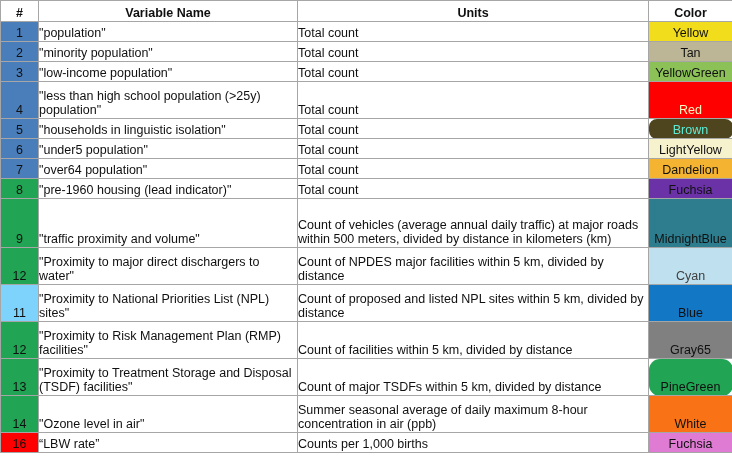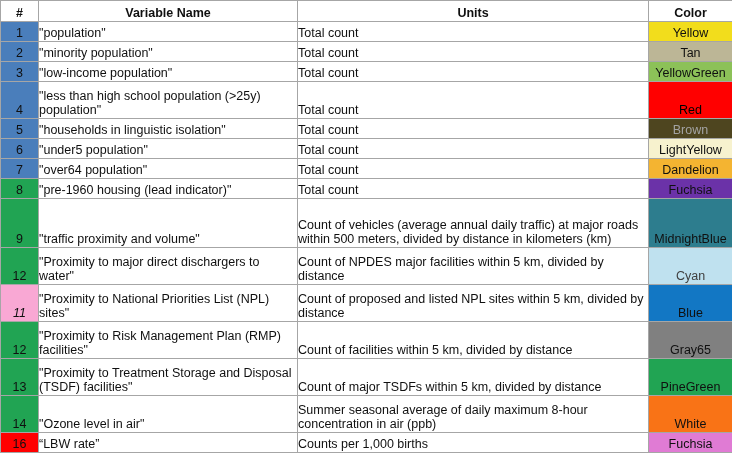--- a/index.html
+++ b/index.html
@@ -107,27 +107,27 @@
       <tr class="r-norm">
         <td class="num vbot" style="background: rgb(74, 126, 187);">3</td>
         <td class="var vtop">"low-income population"</td>
         <td class="units">Total count</td>
         <td class="colorcell" style="background: rgb(140, 193, 88); color: rgb(16, 16, 16);">YellowGreen</td>
       </tr>
       <tr class="r-tall-2">
         <td class="num vbot" style="background: rgb(74, 126, 187);">4</td>
         <td class="var vtop">"less than high school population (&gt;25y) population"</td>
         <td class="units">Total count</td>
-        <td class="colorcell" style="background: rgb(255, 0, 0); color: #000000;">Red</td>
+        <td class="colorcell" style="background: rgb(255, 0, 0); color: #fef9c3;">Red</td>
       </tr>
       <tr class="r-norm">
         <td class="num vbot" style="background: rgb(74, 126, 187);">5</td>
         <td class="var vtop">"households in linguistic isolation"</td>
         <td class="units">Total count</td>
-        <td class="colorcell" style="background: rgb(78, 69, 31); color: #a3a3a3;">Brown</td>
+        <td class="colorcell" style="background: rgb(78, 69, 31); color: #5eead4; border-radius: 8px;">Brown</td>
       </tr>
       <tr class="r-norm">
         <td class="num vbot" style="background: rgb(74, 126, 187);">6</td>
         <td class="var vtop">"under5 population"</td>
         <td class="units">Total count</td>
         <td class="colorcell" style="background: rgb(247, 242, 206); color: rgb(16, 16, 16); margin-top: 29px;">LightYellow</td>
       </tr>
       <tr class="r-norm">
         <td class="num vbot" style="background: rgb(74, 126, 187);">7</td>
         <td class="var vtop">"over64 population"</td>
@@ -146,36 +146,36 @@
         <td class="units">Count of vehicles (average annual daily traffic) at major roads within 500 meters, divided by distance in kilometers (km)</td>
         <td class="colorcell" style="background: rgb(45, 125, 142); color: rgb(16, 16, 16); margin-left: 22px;">MidnightBlue</td>
       </tr>
       <tr class="r-tall-2">
         <td class="num vbot" style="background: rgb(33, 164, 83);">12</td>
         <td class="var vtop">"Proximity to major direct dischargers to water"</td>
         <td class="units">Count of NPDES major facilities within 5 km, divided by distance</td>
         <td class="colorcell" style="background: rgb(191, 225, 239); color: #404040;">Cyan</td>
       </tr>
       <tr class="r-tall-2">
-        <td class="num vbot" style="background: #f9a8d4; font-style: italic;">11</td>
+        <td class="num vbot" style="background: #7dd3fc;">11</td>
         <td class="var vtop">"Proximity to National Priorities List (NPL) sites"</td>
         <td class="units">Count of proposed and listed NPL sites within 5 km, divided by distance</td>
         <td class="colorcell" style="background: rgb(18, 119, 196); color: rgb(16, 16, 16);">Blue</td>
       </tr>
       <tr class="r-tall-2">
         <td class="num vbot" style="background: rgb(33, 164, 83);">12</td>
         <td class="var vtop">"Proximity to Risk Management Plan (RMP) facilities"</td>
         <td class="units">Count of facilities within 5 km, divided by distance</td>
         <td class="colorcell" style="background: rgb(128, 128, 128); color: rgb(16, 16, 16);">Gray65</td>
       </tr>
       <tr class="r-tall-2">
         <td class="num vbot" style="background: rgb(33, 164, 83);">13</td>
         <td class="var vtop">"Proximity to Treatment Storage and Disposal (TSDF) facilities"</td>
         <td class="units">Count of major TSDFs within 5 km, divided by distance</td>
-        <td class="colorcell" style="background: rgb(33, 164, 83); color: rgb(16, 16, 16);">PineGreen</td>
+        <td class="colorcell" style="background: rgb(33, 164, 83); color: rgb(16, 16, 16); border-radius: 11px;">PineGreen</td>
       </tr>
       <tr class="r-tall-2">
         <td class="num vbot" style="background: rgb(33, 164, 83);">14</td>
         <td class="var vtop">"Ozone level in air"</td>
         <td class="units">Summer seasonal average of daily maximum 8-hour concentration in air (ppb)</td>
         <td class="colorcell" style="background: #f97316; color: rgb(16, 16, 16);">White</td>
       </tr>
       <tr class="r-norm">
         <td class="num vbot" style="background: rgb(255, 0, 0);">16</td>
         <td class="var vtop">“LBW rate”</td>

